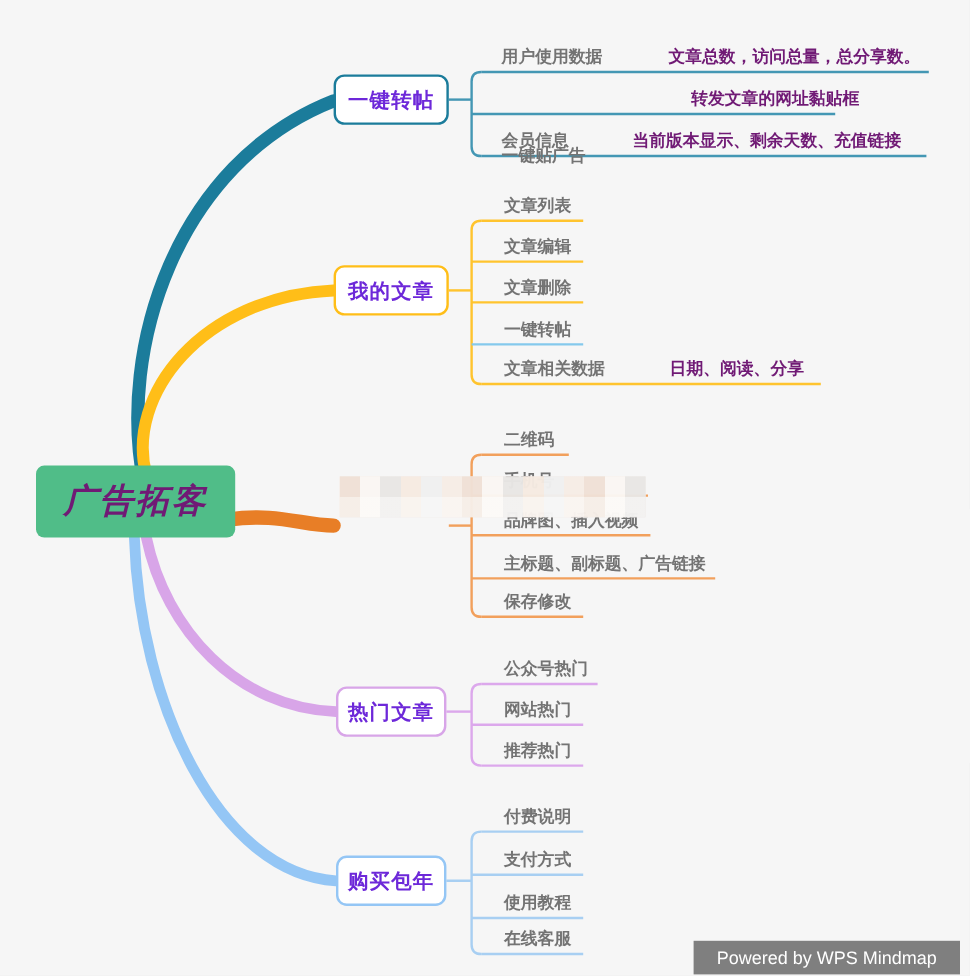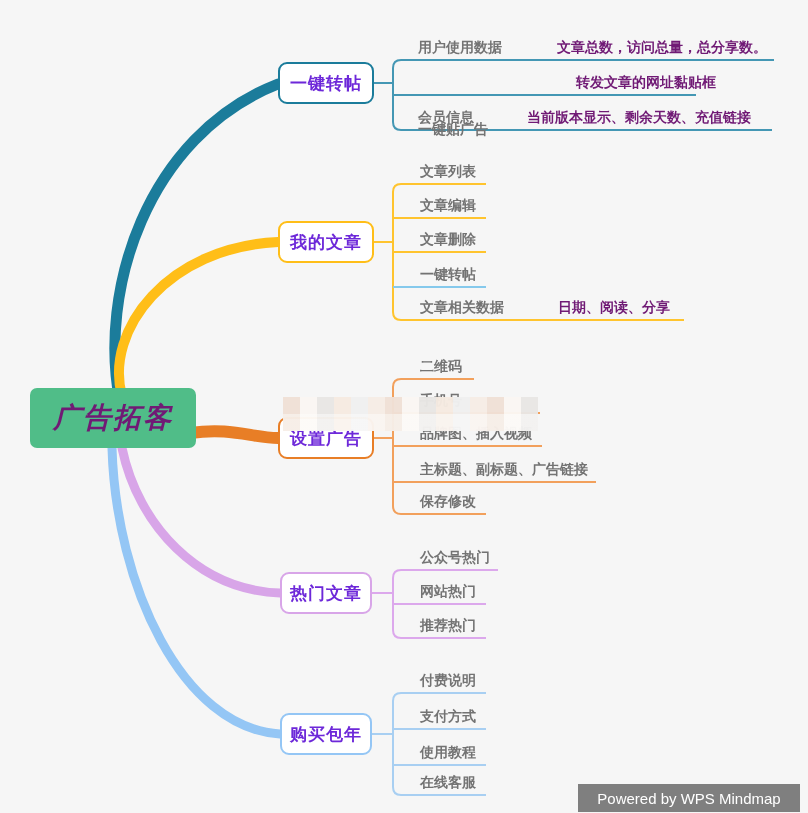--- a/index.html
+++ b/index.html
@@ -86,21 +86,20 @@
       <path class="wire" d="M 393 729 H 486" stroke="#a8cff2"></path>
       <path class="wire" d="M 393 765 H 486" stroke="#a8cff2"></path>
       <path class="wire" d="M 401 795 H 486" stroke="#a8cff2"></path>
     </g>
   </svg>
 
   <div class="node root-node" style="left: 30px; top: 388px; width: 166px; height: 60px; background-color: rgb(80, 189, 136);">广告拓客</div>
 
   <div class="node topic" style="left: 278px; top: 62px; width: 96px; height: 42px; border-color: rgb(27, 124, 155);">一键转帖</div>
   <div class="node topic" style="left: 278px; top: 221px; width: 96px; height: 42px; border-color: rgb(255, 190, 24);">我的文章</div>
-  <div class="node topic" style="left: 278px; top: 417px; width: 96px; height: 42px; border-color: rgb(232, 126, 38);">设置广告</div>
   <div class="node topic" style="left: 280px; top: 572px; width: 92px; height: 42px; border-color: rgb(216, 165, 232);">热门文章</div>
   <div class="node topic" style="left: 280px; top: 713px; width: 92px; height: 42px; border-color: rgb(148, 198, 245);">购买包年</div>
 
   <div class="child-label" style="left:418px;top:37px;">用户使用数据</div>
   <div class="note-label" style="left:557px;top:37px;">文章总数，访问总量，总分享数。</div>
   <div class="child-label" style="left:418px;top:72px;margin-top:47px;">一键贴广告</div>
   <div class="note-label" style="left:540px;top:72px;padding-left:36px;">转发文章的网址黏贴框</div>
   <div class="child-label" style="left:418px;top:107px;">会员信息</div>
   <div class="note-label" style="left:527px;top:107px;">当前版本显示、剩余天数、充值链接</div>
 

